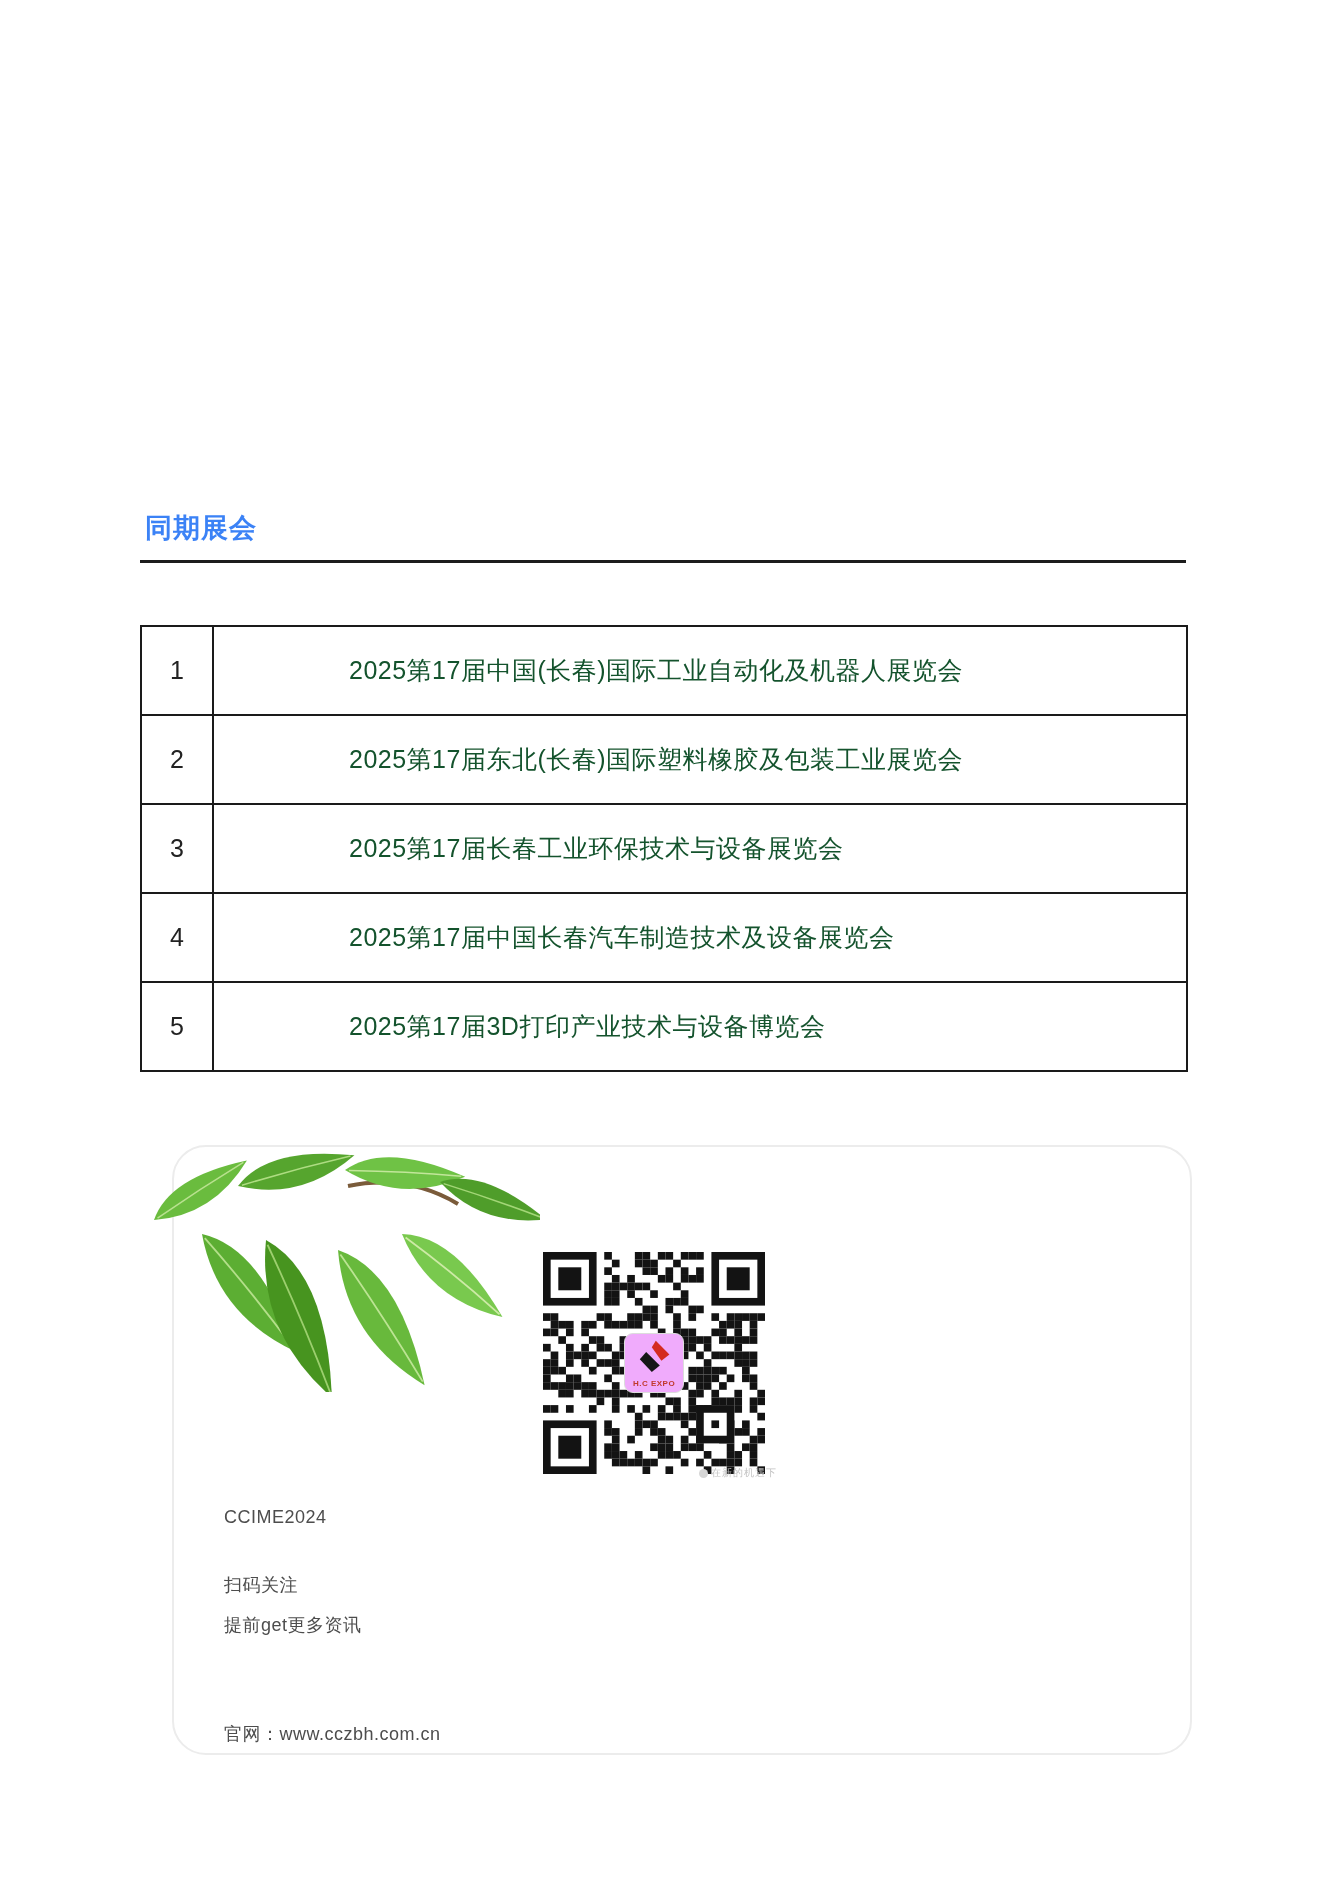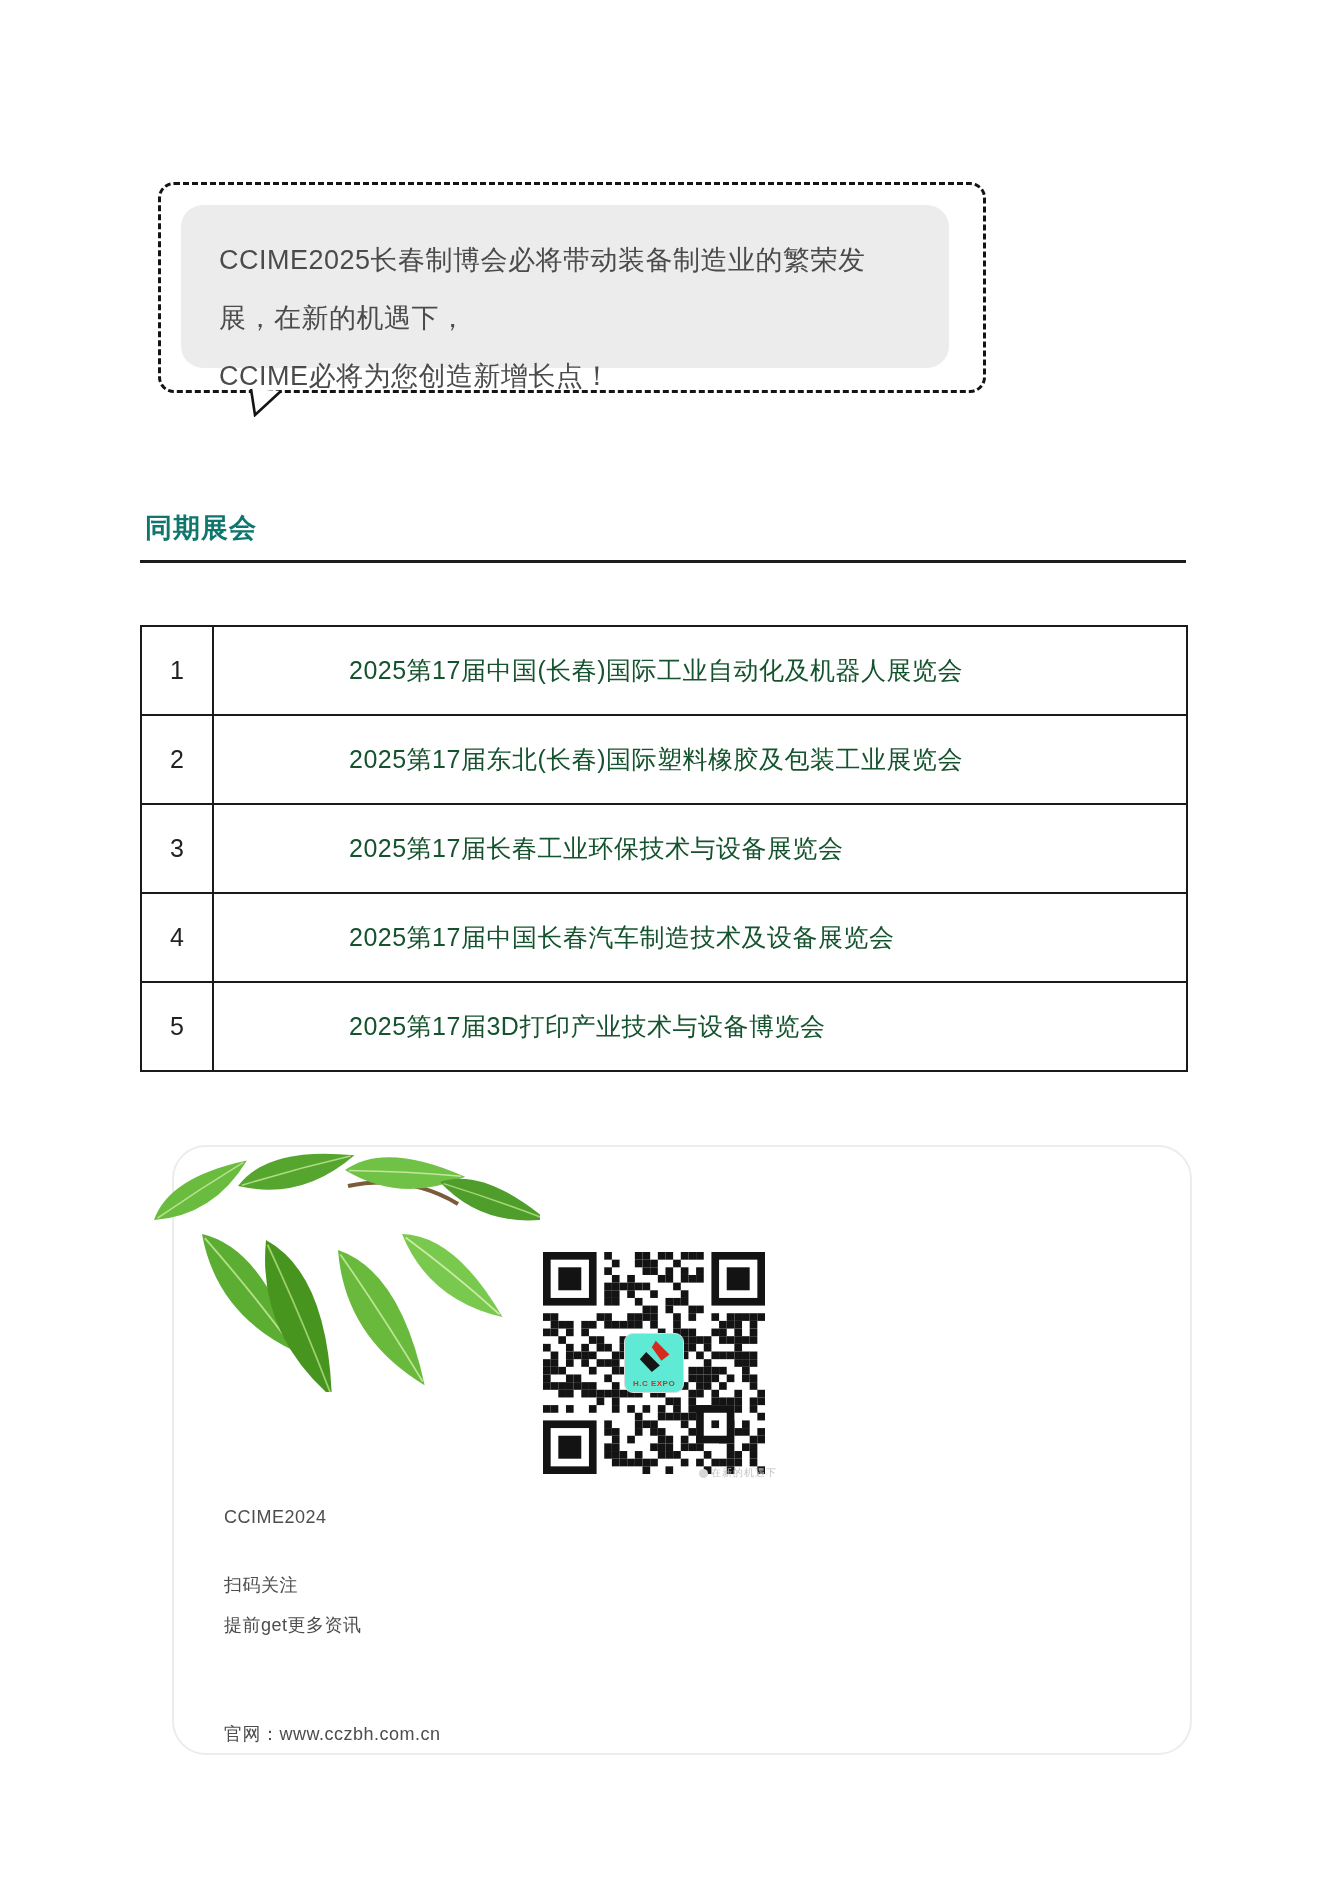--- a/index.html
+++ b/index.html
@@ -10,69 +10,58 @@
   .bubble{position:absolute;left:158px;top:182px;width:822px;height:205px;
           border:3px dashed #141414;border-radius:16px;background:#fff;}
   .bubble-inner{position:absolute;left:20px;top:20px;right:34px;bottom:22px;
           background:#ececec;border-radius:22px;}
   .bubble-text{margin:0;padding:26px 30px 0 38px;font-size:27px;line-height:58px;
           color:#4b4b4b;letter-spacing:0.5px;}
   .bubble-tail{position:absolute;left:88px;bottom:-27px;width:34px;height:29px;}
 
   
   .section-title{position:absolute;left:145px;top:510px;margin:0;font-size:27px;
-          font-weight:700;color:#0f766e;letter-spacing:1px;}
+          font-weight:700;color:#3b82f6;letter-spacing:1px;}
   .section-rule{position:absolute;left:140px;top:560px;width:1046px;height:3px;
           background:#1c1c1c;}
 
   
   .expo-table{position:absolute;left:140px;top:625px;width:1048px;border-collapse:collapse;
           table-layout:fixed;}
   .expo-table td{border:2px solid #1a1a1a;height:85px;font-size:25px;color:#14532d;
           background:#fff;}
   .expo-table td.num{width:68px;text-align:center;color:#222;}
   .expo-table td.name{padding-left:135px;letter-spacing:0.5px;}
 
   
   .card{position:absolute;left:172px;top:1145px;width:1016px;height:606px;
           background:#fff;border:2px solid #ececec;border-radius:34px;}
   .leaves{position:absolute;left:-34px;top:-5px;width:400px;height:250px;pointer-events:none;}
   .qr{position:absolute;left:369px;top:105px;width:222px;height:222px;background:#fff;}
   .qr svg{display:block;}
-  .qr-logo{position:absolute;left:81px;top:81px;width:60px;height:60px;background:#5eead4;
+  .qr-logo{position:absolute;left:81px;top:81px;width:60px;height:60px;background:#f0abfc;
           border:1px solid #dcdcdc;border-radius:9px;box-sizing:border-box;
           display:flex;flex-direction:column;align-items:center;justify-content:flex-end;}
   .qr-logo svg{position:absolute;left:7px;top:2px;}
   .qr-logo .logo-text{position:relative;font-size:8px;font-weight:700;color:#c0392b;
           letter-spacing:0.5px;margin-bottom:4px;white-space:nowrap;}
   .qr-watermark{position:absolute;left:525px;top:319px;font-size:10px;color:#c2c2c2;
           letter-spacing:1px;display:flex;align-items:center;gap:3px;}
   .qr-watermark .wm-dot{width:9px;height:9px;border-radius:50%;background:#d6d6d6;display:inline-block;}
   .card-line{position:absolute;left:50px;margin:0;font-size:18px;color:#4d4d4d;letter-spacing:0.5px;}
   .line-0{top:360px;}
   .line-1{top:426px;}
   .line-2{top:466px;}
   .line-3{top:552px;margin-top:23px;}
 </style>
 </head>
 <body>
 
 <div class="page">
 
-  <div class="bubble">
-    <div class="bubble-inner">
-      <p class="bubble-text">
-        <span>CCIME2025长春制博会必将带动装备制造业的繁荣发展，在新的机遇下，</span><br>
-        <span>CCIME必将为您创造新增长点！</span>
-      </p>
-    </div>
-    <svg class="bubble-tail" viewBox="0 0 34 29">
-      <polyline points="2,1 6,27 32,3" fill="#ffffff" stroke="#141414" stroke-width="2.6" stroke-linejoin="miter"></polyline>
-    </svg>
-  </div>
 
   <h2 class="section-title">同期展会</h2>
   <div class="section-rule"></div>
 
   <table class="expo-table">
     <tbody>
       <tr>
         <td class="num">1</td>
         <td class="name">2025第17届中国(长春)国际工业自动化及机器人展览会</td>
       </tr>

